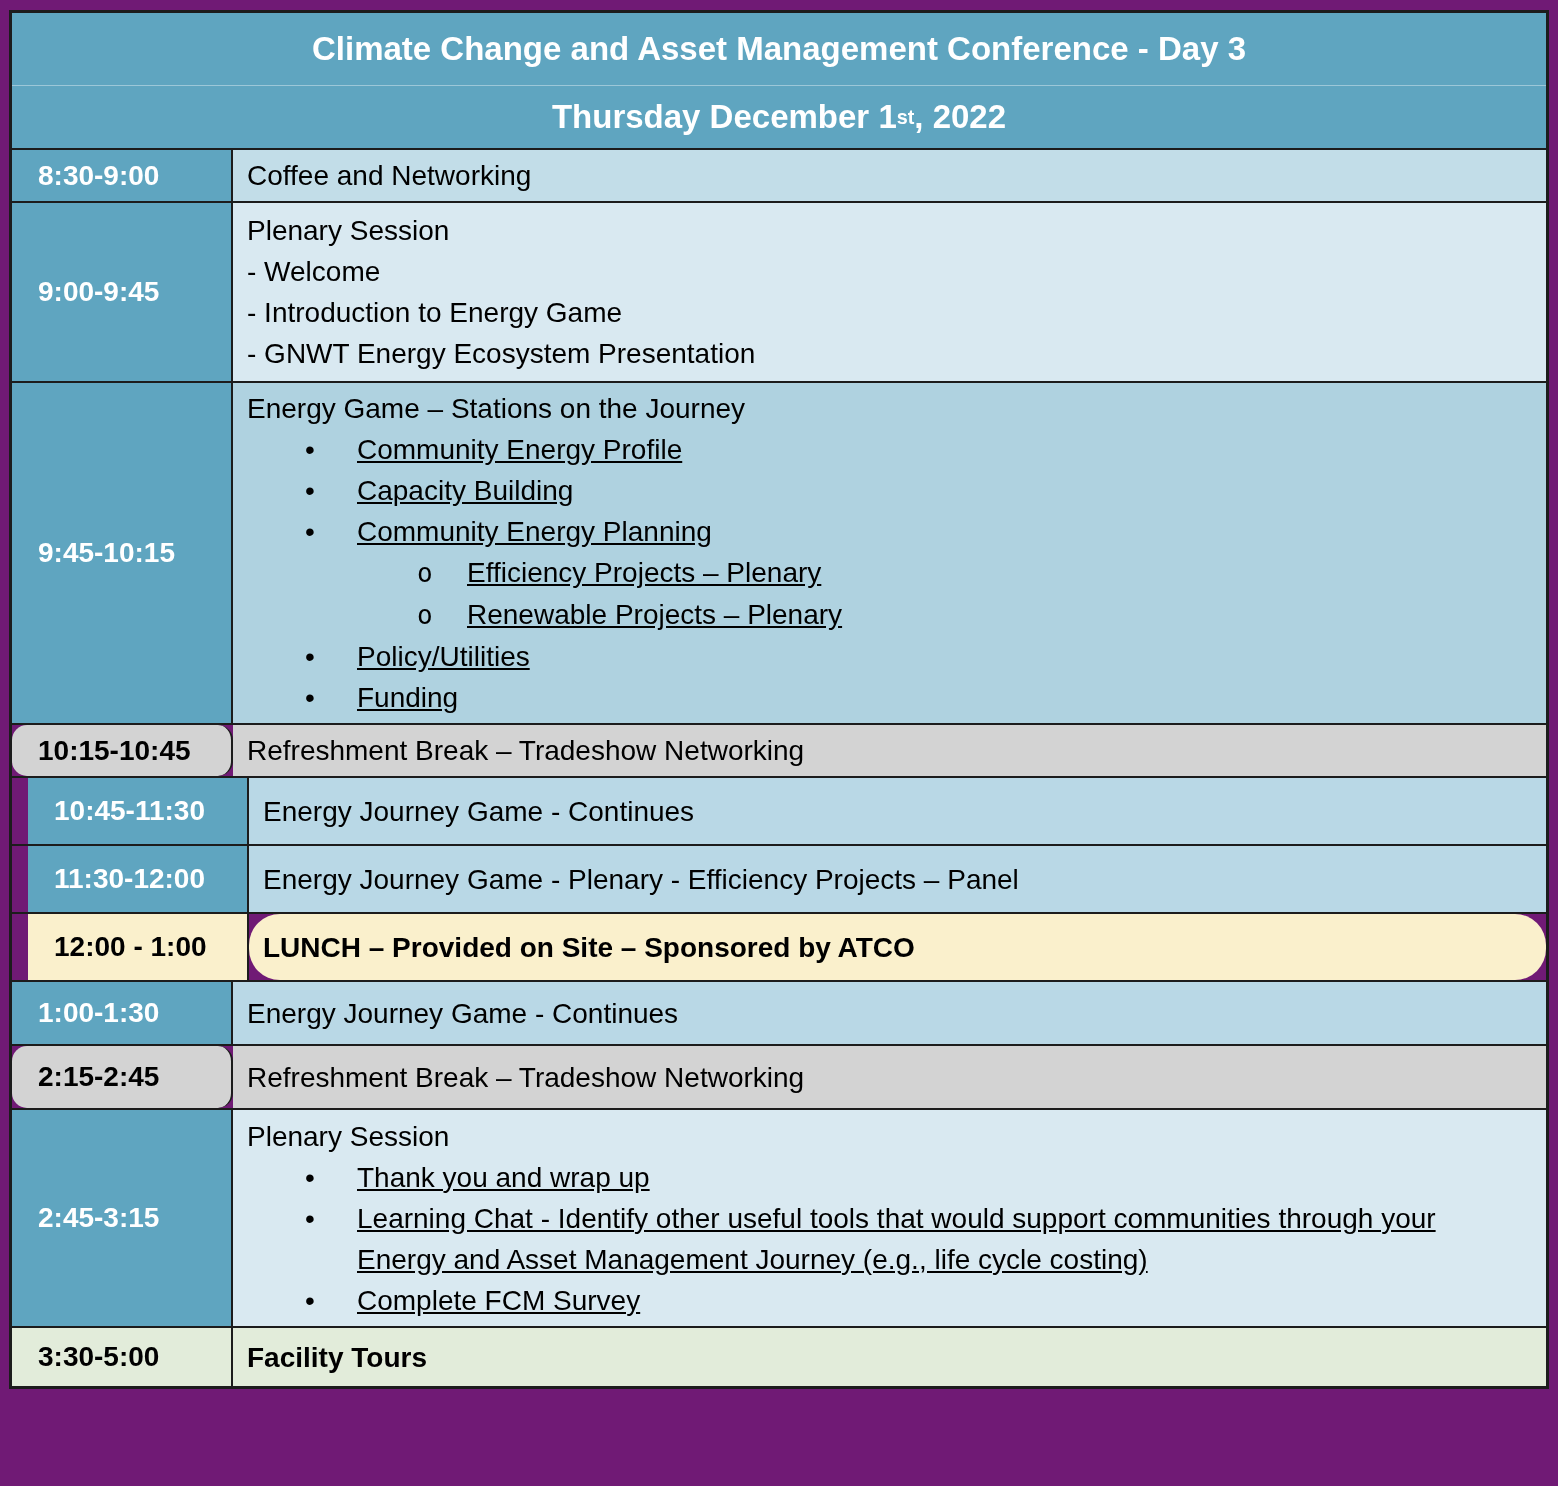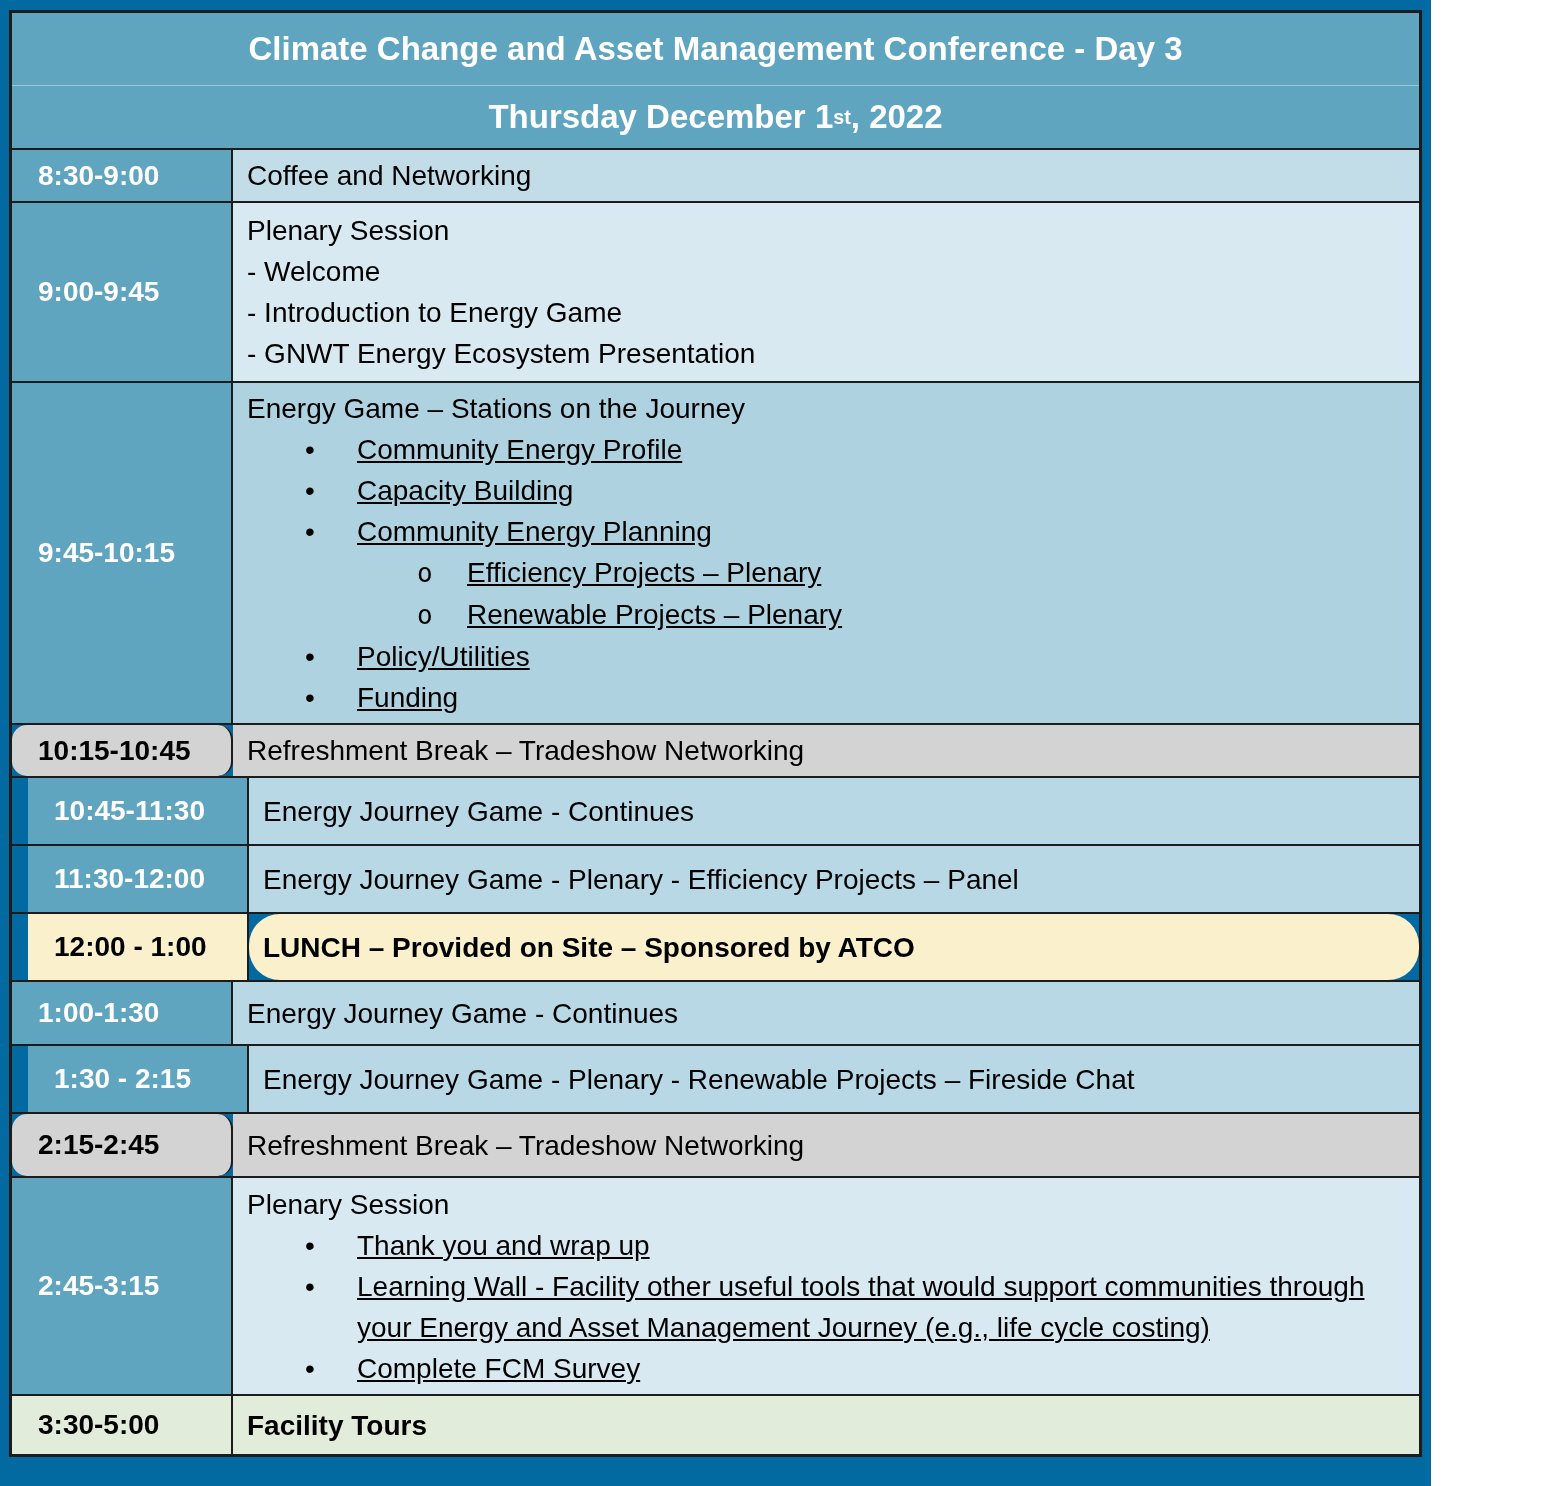--- a/index.html
+++ b/index.html
@@ -15,24 +15,24 @@
     --text-dark: #000000;
     --text-white: #FFFFFF;
   }
   * { margin:0; padding:0; box-sizing:border-box; }
   body {
     background:#fff;
     font-family:"Liberation Sans", sans-serif;
     color:var(--text-dark);
   }
   .page {
-    width:1431px;
+    width:1558px;
     min-height:1486px;
     padding:10px 9px 0 9px;
-    background:#0369a1;
+    background:#701a75;
   }
   .tbl {
     border:3px solid var(--border-dark);
     width:100%;
   }
   
   .thead { background:var(--header-teal); color:var(--text-white); font-weight:700; text-align:center; }
   .thead-row1 { min-height:72px; display:flex; align-items:center; justify-content:center; font-size:33px; }
   .thead-row2 { min-height:63px; display:flex; align-items:center; justify-content:center; font-size:33px;
                 border-top:1px solid rgba(255,255,255,0.38); }
@@ -176,45 +176,39 @@
       </div>
     </div>
 
     <div class="row c-std h64">
       <div class="time-cell">1:00-1:30</div>
       <div class="session-cell">
         <div>Energy Journey Game - Continues</div>
       </div>
     </div>
 
-    <div class="row c-std h68">
-      <div class="time-cell">1:30 - 2:15</div>
-      <div class="session-cell">
-        <div>Energy Journey Game - Plenary - Renewable Projects – Fireside Chat</div>
-      </div>
-    </div>
 
     <div class="row c-gray h64">
       <div class="time-cell">2:15-2:45</div>
       <div class="session-cell">
         <div>Refreshment Break – Tradeshow Networking</div>
       </div>
     </div>
 
     <div class="row c-light h218">
       <div class="time-cell">2:45-3:15</div>
       <div class="session-cell">
         <div>Plenary Session</div>
         <div class="li l1">
           <span class="b">•</span>
           <span class="t">Thank you and wrap up</span>
         </div>
         <div class="li l1">
           <span class="b">•</span>
-          <span class="t">Learning Wall - Facility other useful tools that would support communities through your Energy and Asset Management Journey (e.g., life cycle costing)</span>
+          <span class="t">Learning Chat - Identify other useful tools that would support communities through your Energy and Asset Management Journey (e.g., life cycle costing)</span>
         </div>
         <div class="li l1">
           <span class="b">•</span>
           <span class="t">Complete FCM Survey</span>
         </div>
       </div>
     </div>
 
     <div class="row c-green h60">
       <div class="time-cell">3:30-5:00</div>

